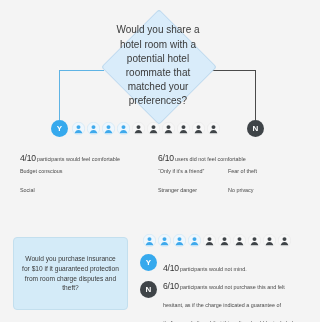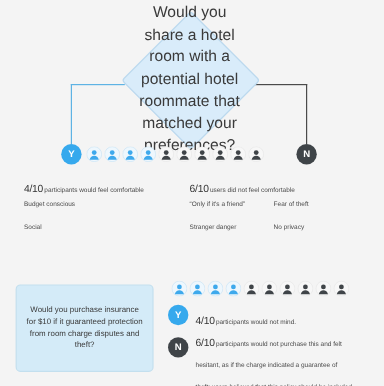--- a/index.html
+++ b/index.html
@@ -53,21 +53,21 @@
   .diamond-text {
     position: absolute;
     left: 12px;
     top: 0;
     width: 90px;
     height: 114px;
     display: flex;
     align-items: center;
     justify-content: center;
     text-align: center;
-    font-size: 13px;
+    font-size: 10px;
     line-height: 1.42;
     color: #3a3a3a;
   }
 
   
   .badge {
     position: absolute;
     width: 17px;
     height: 17px;
     border-radius: 50%;

